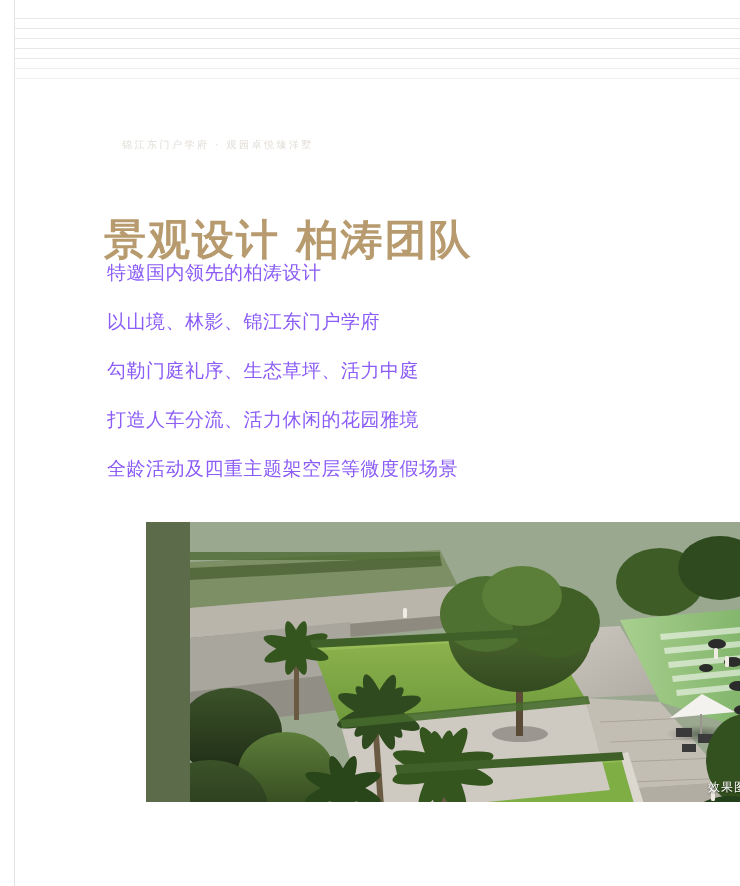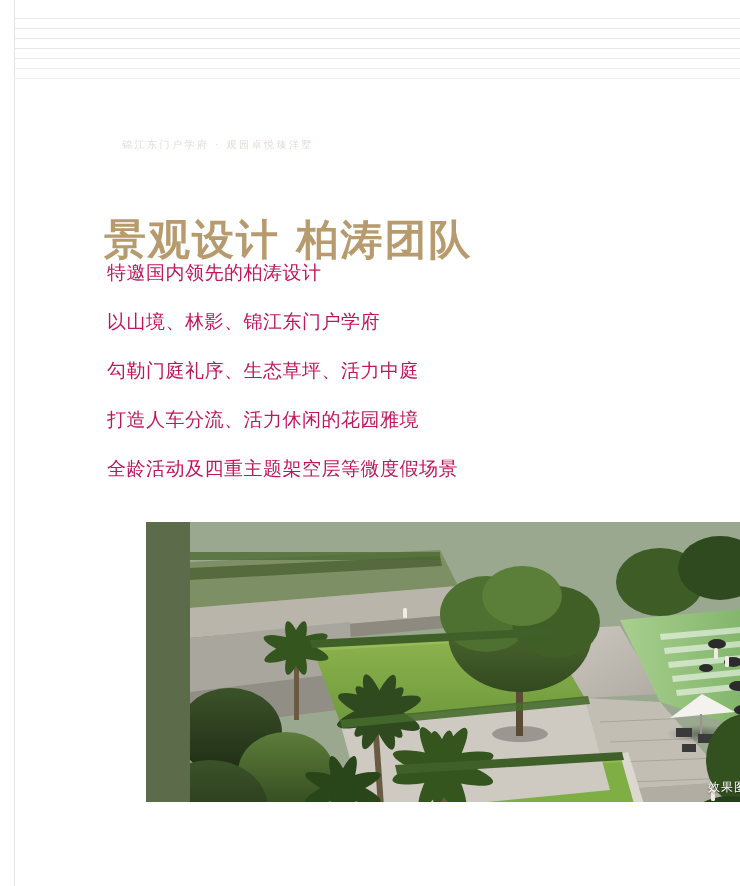--- a/index.html
+++ b/index.html
@@ -75,21 +75,21 @@
 
   .bullets {
     position: absolute;
     left: 107px;
     top: 248px;
     width: 560px;
   }
   .bullet {
     font-size: 19px;
     line-height: 49px;
-    color: #be185d;
+    color: #8b5cf6;
     letter-spacing: 0.5px;
     font-family: "DejaVu Sans", "Liberation Sans", sans-serif;
     white-space: nowrap;
   }
 
   
   .render-figure {
     position: absolute;
     left: 106px;
     top: 506px;

